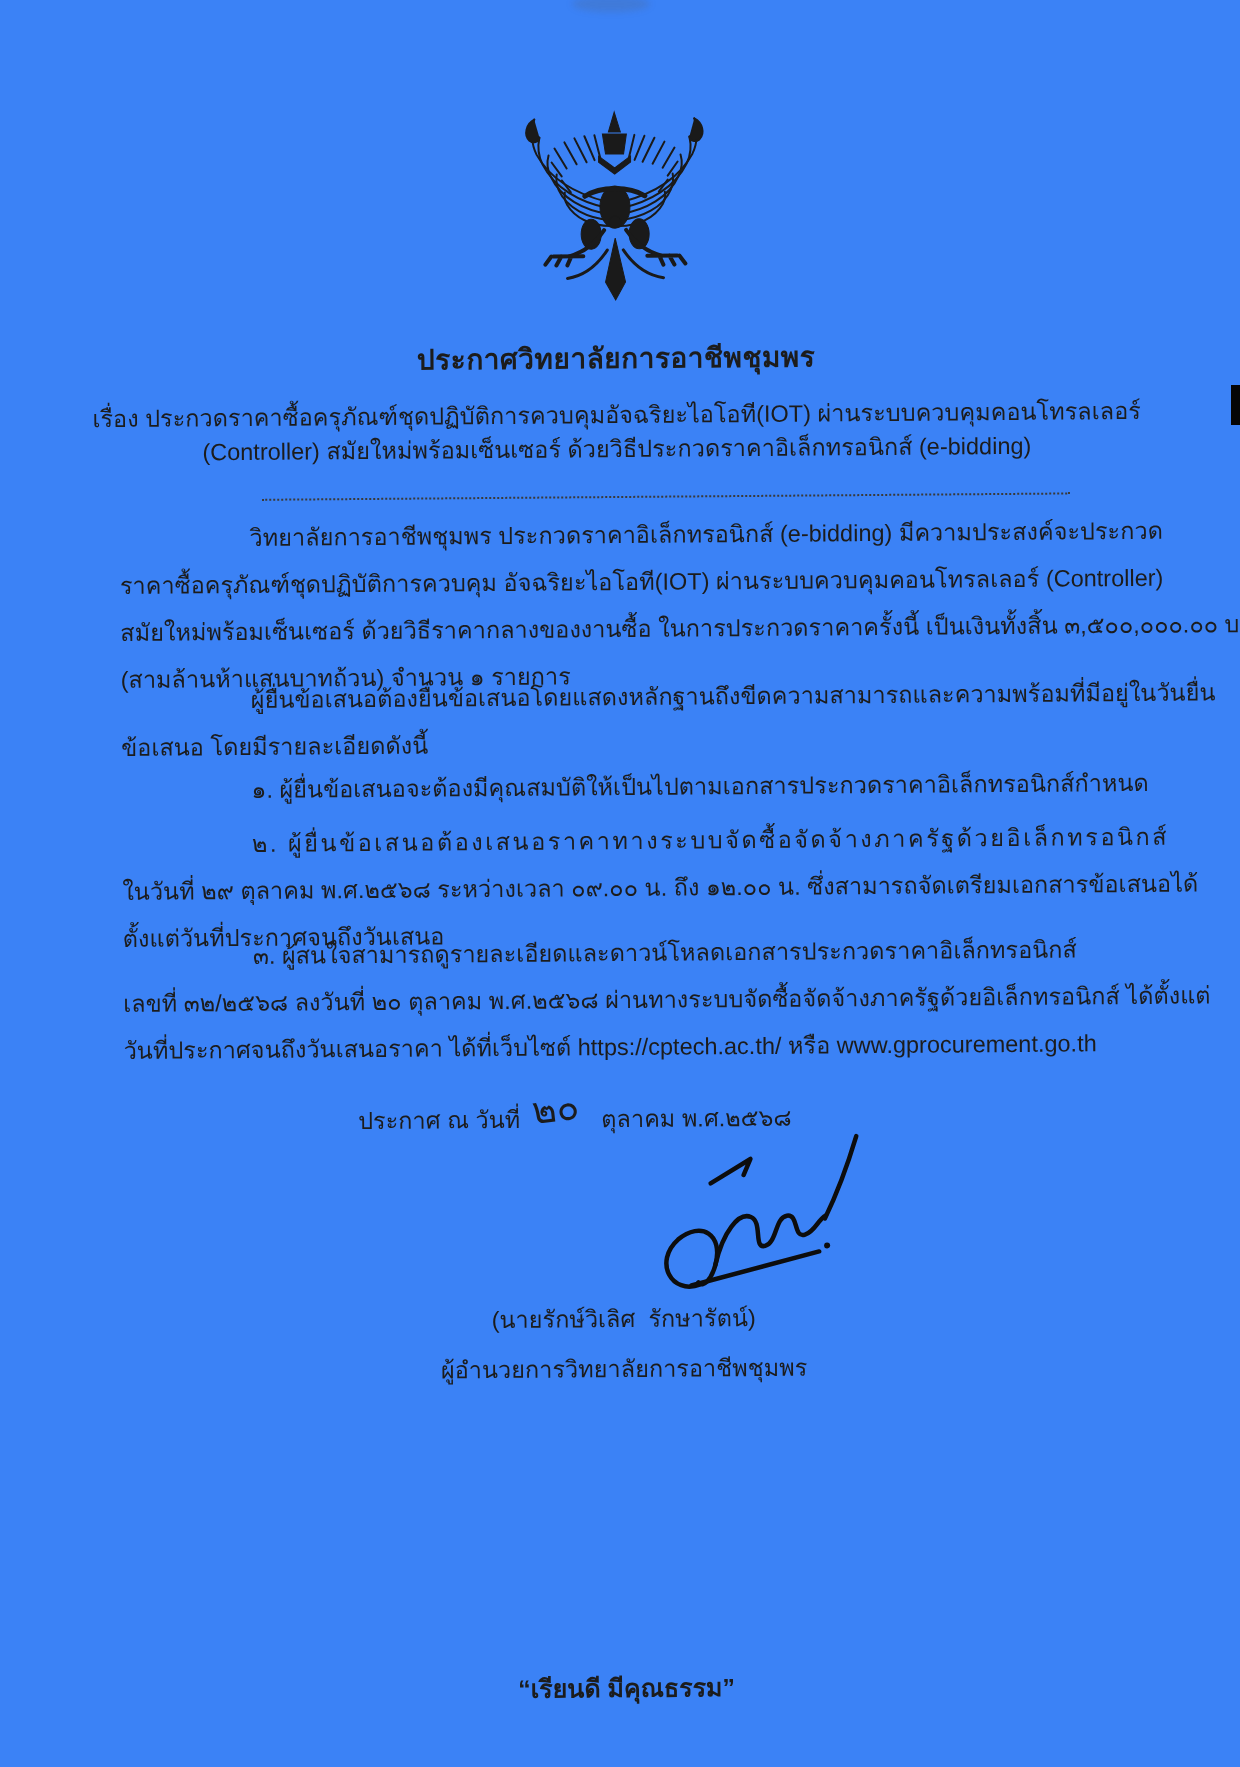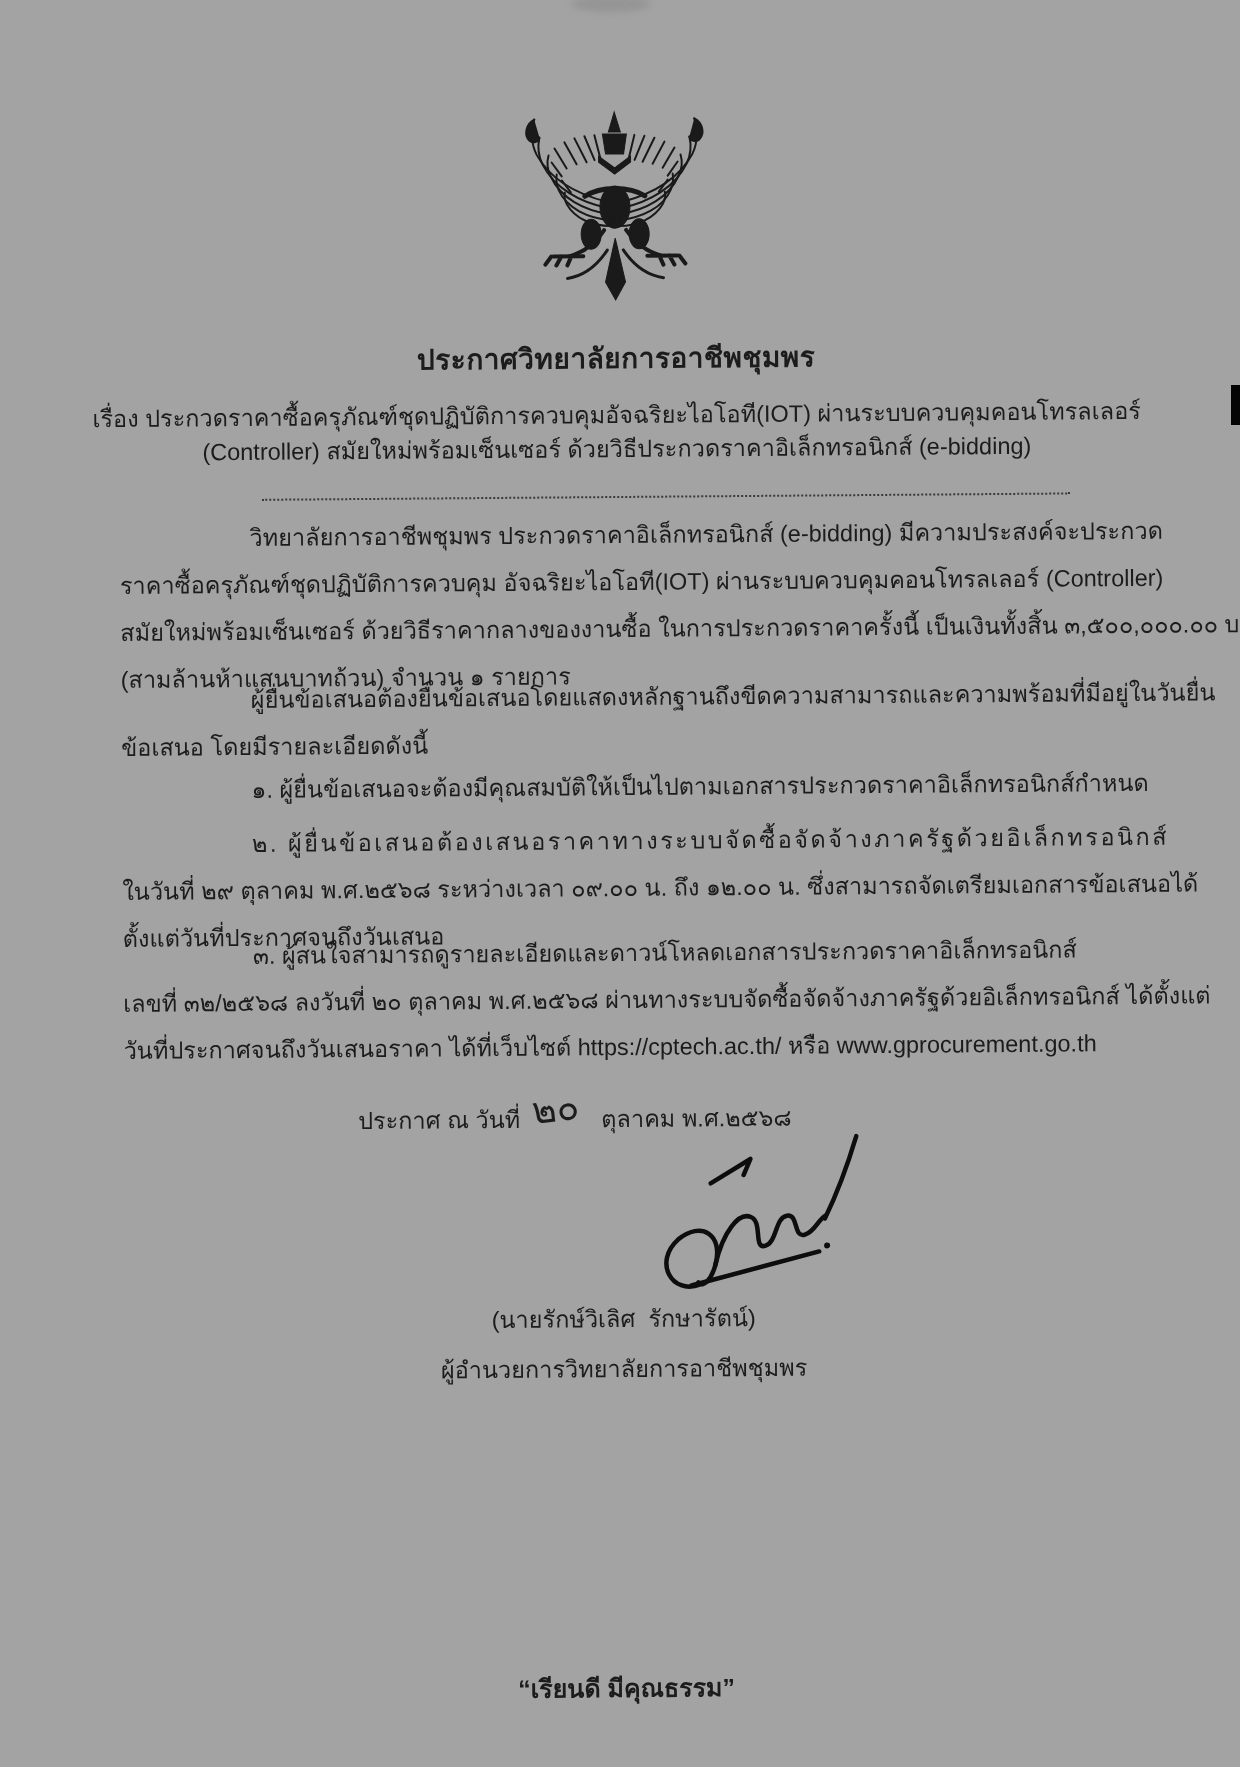--- a/index.html
+++ b/index.html
@@ -1,21 +1,21 @@
 <!DOCTYPE html>
 <html><head>
 <meta charset="utf-8">
 <style>
   html,body{margin:0;padding:0;}
   body{
     width:1240px;height:1767px;background:#f2f2f2;
     font-family:"Liberation Sans","DejaVu Sans",sans-serif;
   }
   .page{
-    position:relative;width:1240px;height:1767px;background:#a3a3a3;
+    position:relative;width:1240px;height:1767px;background:#3b82f6;
     overflow:hidden;color:#1c1c1c;
   }
   .skew{position:absolute;inset:0;transform:rotate(-0.45deg);transform-origin:620px 850px;}
   .centered{position:absolute;left:0;right:0;text-align:center;}
   .doc-title{top:336px;font-size:28px;font-weight:700;letter-spacing:0.5px;}
   .subject{font-size:23.5px;}
   .subject-1{top:396px;}
   .subject-2{top:430px;}
   .dotted-sep{
     position:absolute;top:496px;left:265px;width:808px;height:0;

